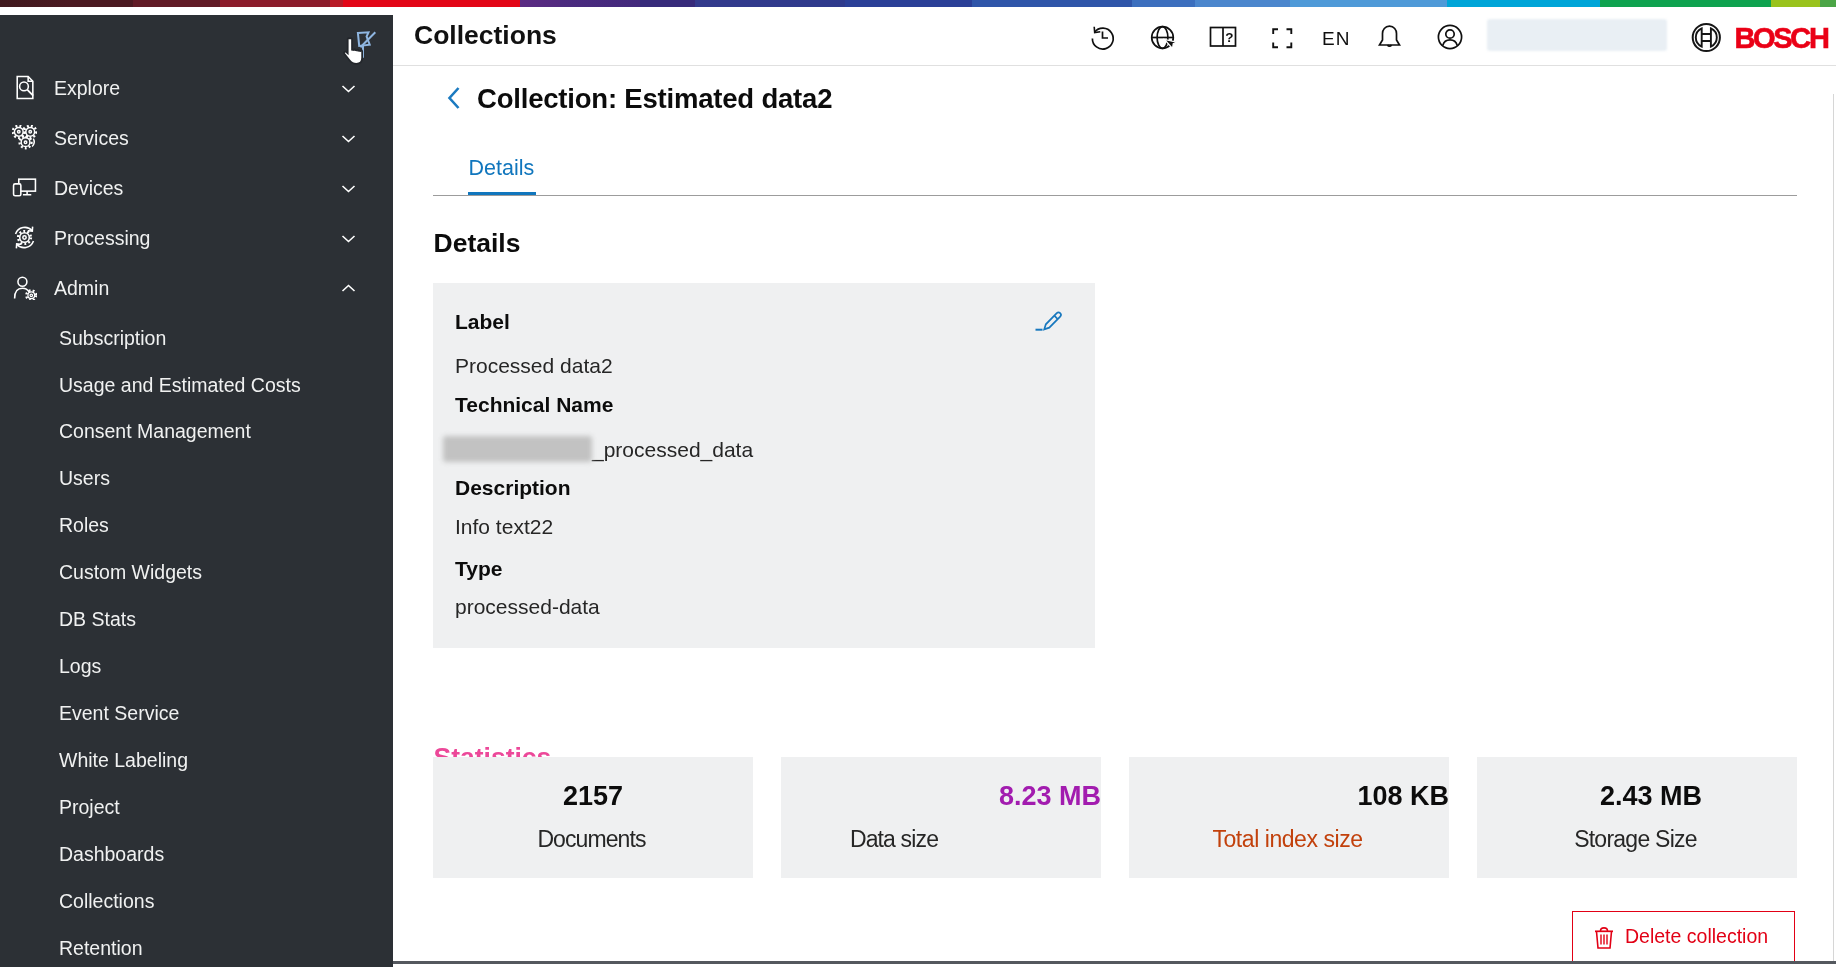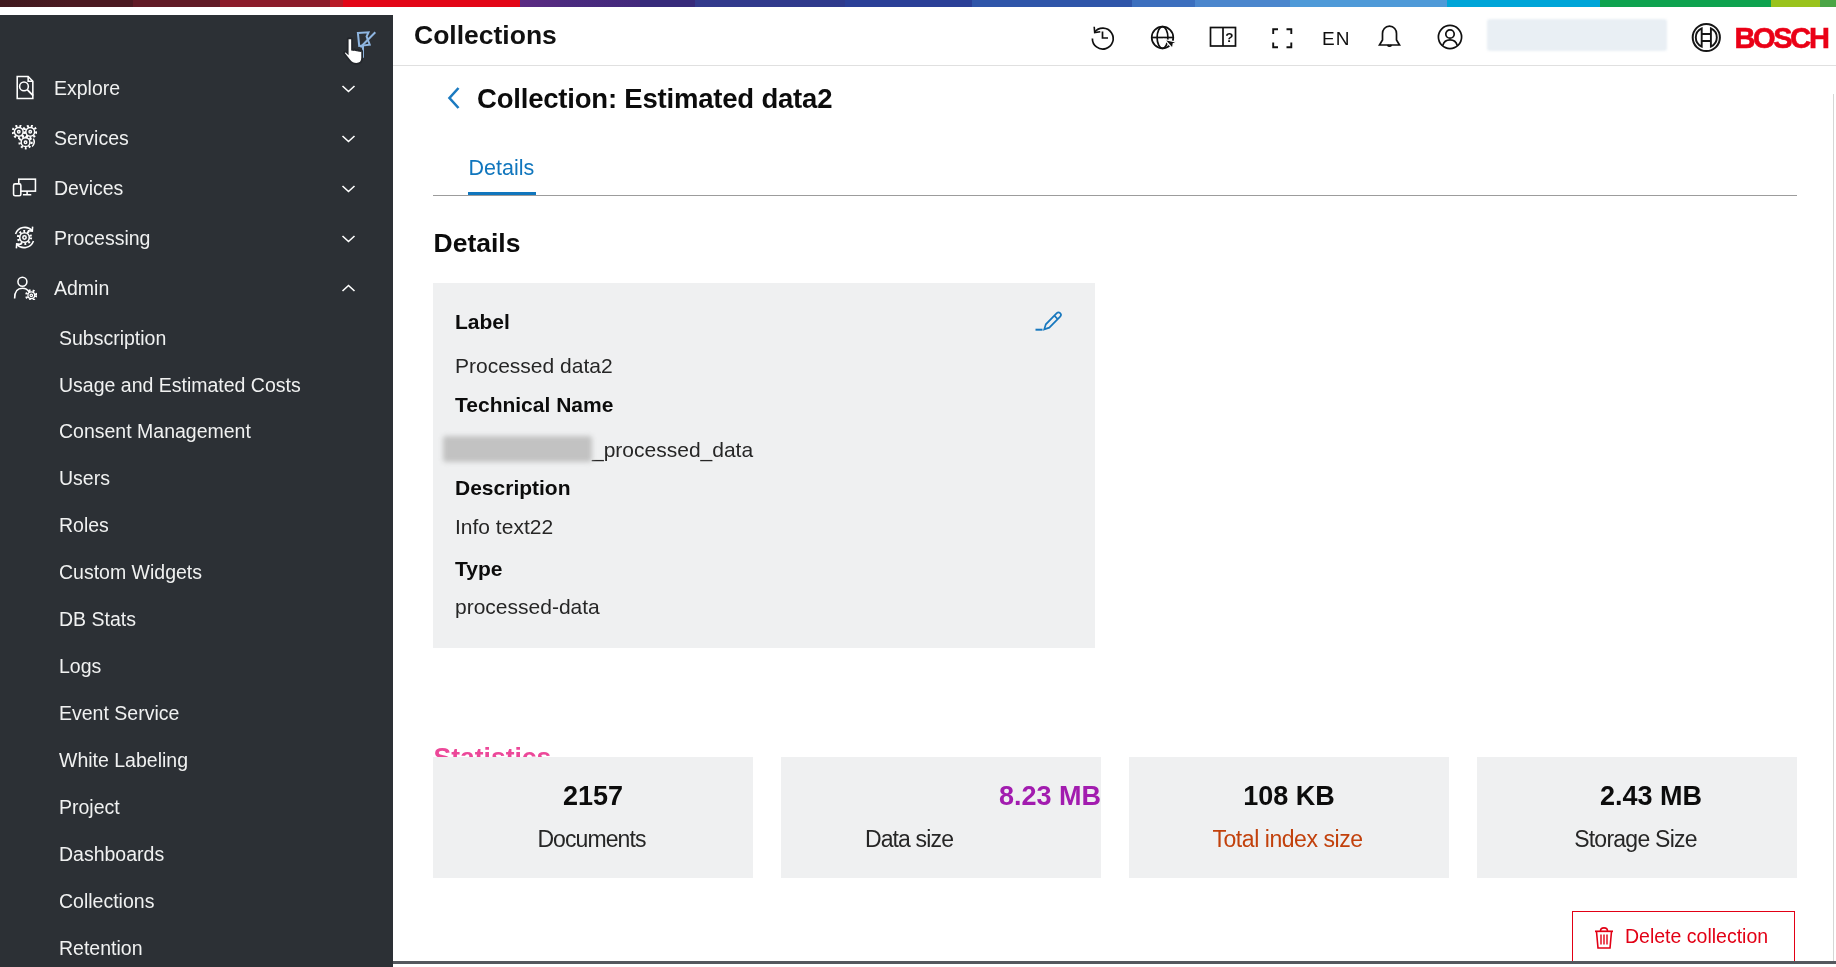--- a/index.html
+++ b/index.html
@@ -199,23 +199,23 @@
 <path d="M0.4 0 L5.2 -2.4 L20.8 -2.4 A2.4 2.4 0 0 1 20.8 2.4 L5.2 2.4 Z"></path>
 <path d="M17.3 -2.4 L17.3 2.4"></path>
 </g>
   </svg>
 <div class="t b" style="left:433.5px;top:744px;font-size:26.5px;color:#ec4899">Statistics</div>
 <div class="card" style="left:433px"></div>
 <div class="t b" style="left:433px;width:320px;text-align:center;top:782.8px;font-size:27px;color:#0c0c0c">2157</div>
 <div class="t" style="left:431.5px;width:320px;text-align:center;top:827.8px;font-size:23px;letter-spacing:-0.9px;color:#262626">Documents</div>
 <div class="card" style="left:781px"></div>
 <div class="t b" style="left:781px;width:320px;text-align:right;top:782.8px;font-size:27px;color:#a21caf">8.23 MB</div>
-<div class="t" style="left:749px;width:320px;text-align:center;top:827.8px;font-size:23px;letter-spacing:-0.85px;color:#262626">Data size</div>
+<div class="t" style="left:734px;width:320px;text-align:center;top:827.8px;font-size:23px;letter-spacing:-0.85px;color:#262626">Data size</div>
 <div class="card" style="left:1129px"></div>
-<div class="t b" style="left:1129px;width:320px;text-align:center;top:782.8px;font-size:27px;color:#0c0c0c">108 KB</div>
+<div class="t b" style="left:1129px;width:320px;text-align:right;top:782.8px;font-size:27px;color:#0c0c0c">108 KB</div>
 <div class="t" style="left:1127.5px;width:320px;text-align:center;top:827.8px;font-size:23px;letter-spacing:-0.45px;color:#c2410c">Total index size</div>
 <div class="card" style="left:1477px"></div>
 <div class="t b" style="left:1477px;width:348px;text-align:center;top:782.8px;font-size:27px;color:#0c0c0c">2.43 MB</div>
 <div class="t" style="left:1475.5px;width:320px;text-align:center;top:827.8px;font-size:23px;letter-spacing:-0.75px;color:#262626">Storage Size</div>
 <div style="position:absolute;left:1572px;top:911px;width:223px;height:52px;border:1.5px solid #e20015;background:#fff"></div>
 <svg style="position:absolute;left:1594px;top:926px" width="20" height="23" viewBox="0 0 20 23">
 <g fill="none" stroke="#e20015" stroke-width="1.6">
 <path d="M2.5 5.5 L4 22 L16 22 L17.5 5.5"></path>
 <path d="M1 5.3 L19 5.3" stroke-width="1.7"></path>
 <path d="M6.5 5 C6.5 0.8 13.5 0.8 13.5 5"></path>

